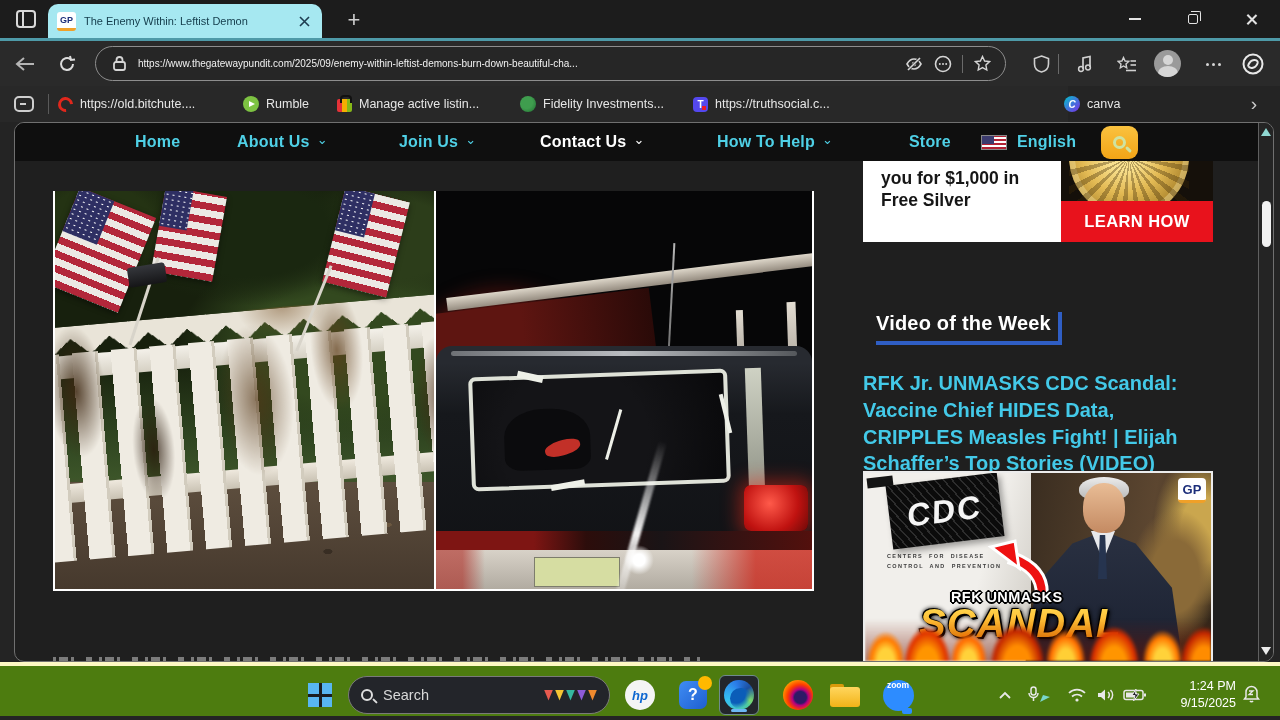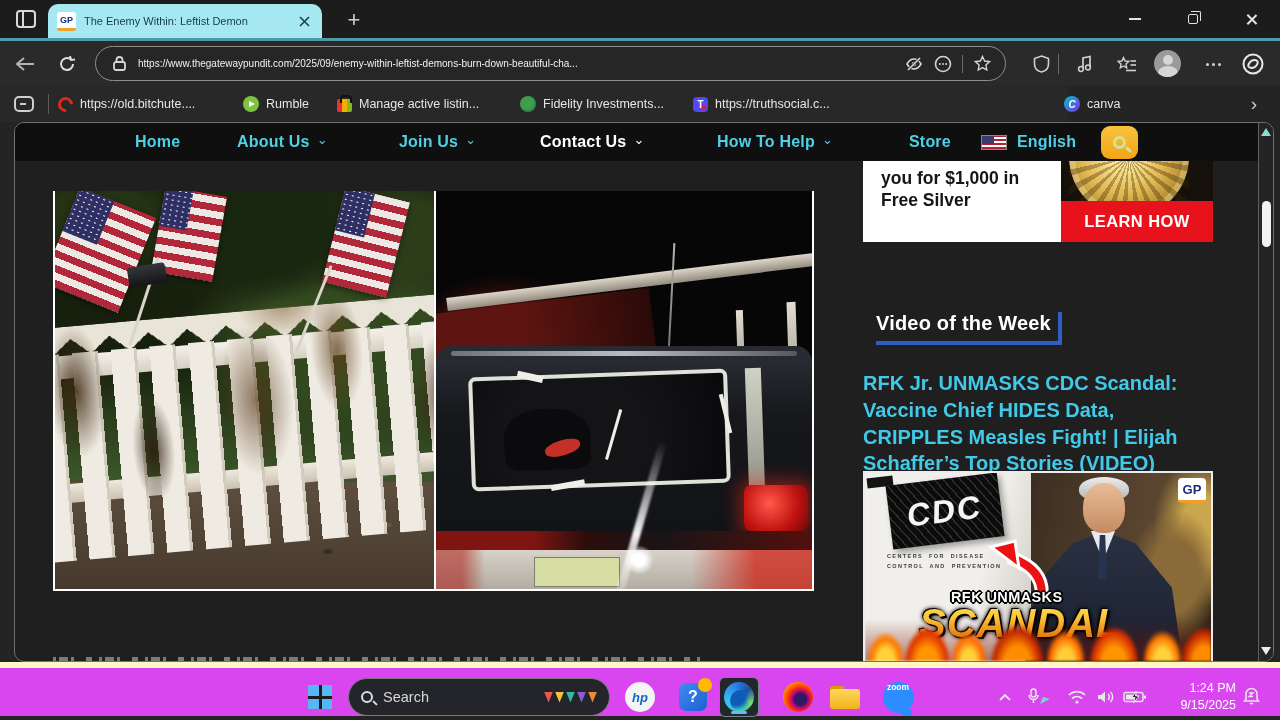--- a/index.html
+++ b/index.html
@@ -188,21 +188,21 @@
     radial-gradient(30px 48px at 18% 108%,#ff9500 0 35%,#e03500 65%,transparent 80%),
     radial-gradient(24px 38px at 30% 100%,#ffd23a 0 28%,#ff6a00 58%,transparent 78%),
     radial-gradient(34px 50px at 44% 110%,#ff8c00 0 38%,#c22700 68%,transparent 82%),
     radial-gradient(26px 42px at 58% 102%,#ffcf35 0 30%,#ff6f00 58%,transparent 78%),
     radial-gradient(32px 48px at 72% 108%,#ff9500 0 36%,#d83000 66%,transparent 80%),
     radial-gradient(26px 40px at 86% 100%,#ffd23a 0 30%,#ff7a00 58%,transparent 78%),
     radial-gradient(30px 46px at 98% 106%,#ff8c00 0 36%,#c22700 66%,transparent 80%),
     linear-gradient(rgba(120,20,0,0),rgba(120,20,0,.55))}
 
   
-  .taskbar{position:absolute;left:0;top:662px;width:1280px;height:54px;background:#d946ef;border-top:6px solid #fef9c3}
+  .taskbar{position:absolute;left:0;top:662px;width:1280px;height:54px;background:#4d7c0f;border-top:4px solid #fef9c3}
   .task-tile{position:absolute;top:9px;width:40px;height:40px;border-radius:6px;display:flex;align-items:center;justify-content:center}
   .ic-start{width:24px;height:24px;background-color:#58b6f2;background-image:linear-gradient(#1b1d21,#1b1d21),linear-gradient(#1b1d21,#1b1d21);background-size:3px 100%,100% 3px;background-position:center center;background-repeat:no-repeat}
   .search-pill{position:absolute;left:348px;top:10px;width:262px;height:38px;border:1px solid #7a7a7a;border-radius:19px;background:#23252a;display:flex;align-items:center;padding:0 12px;gap:10px}
   .search-mag{width:12px;height:12px;border:2px solid #dedede;border-radius:50%;position:relative;flex:0 0 auto}
   .search-mag::after{content:"";position:absolute;left:9px;top:9px;width:6px;height:2px;background:#dedede;border-radius:2px;transform:rotate(45deg)}
   .search-text{flex:1;font-size:14.5px;color:#d8d8d8}
   .bunting{display:flex;gap:2px;align-items:flex-start;flex:0 0 auto}
   .bunting i{width:9px;height:11px;clip-path:polygon(0 0,100% 0,50% 100%)}
   .bunting i:nth-child(1){background:#e85a4f}.bunting i:nth-child(2){background:#f5c433}
   .bunting i:nth-child(3){background:#35b8a0}.bunting i:nth-child(4){background:#8e5bd9}

